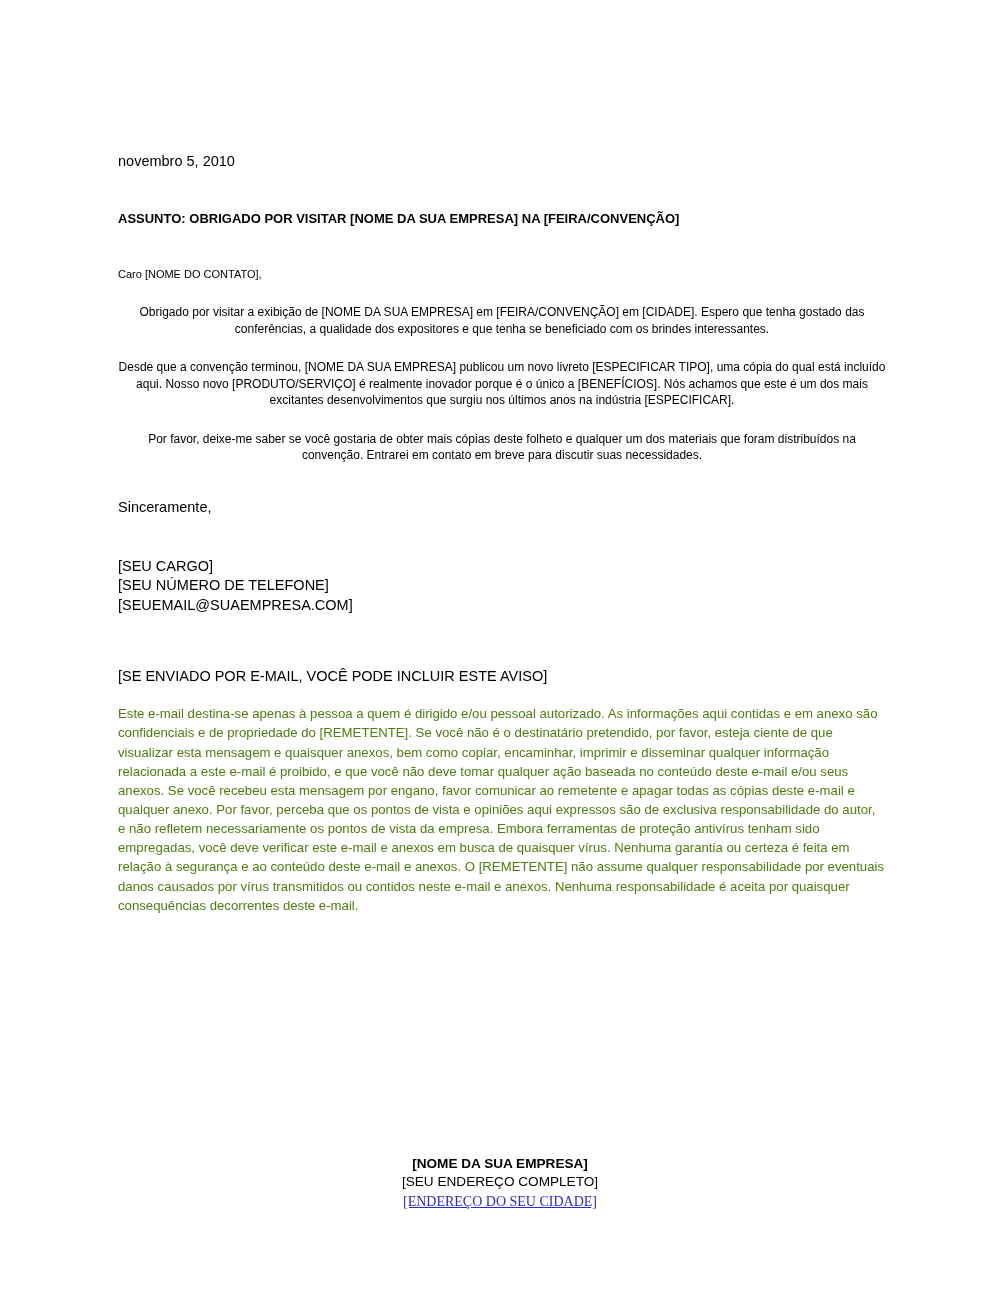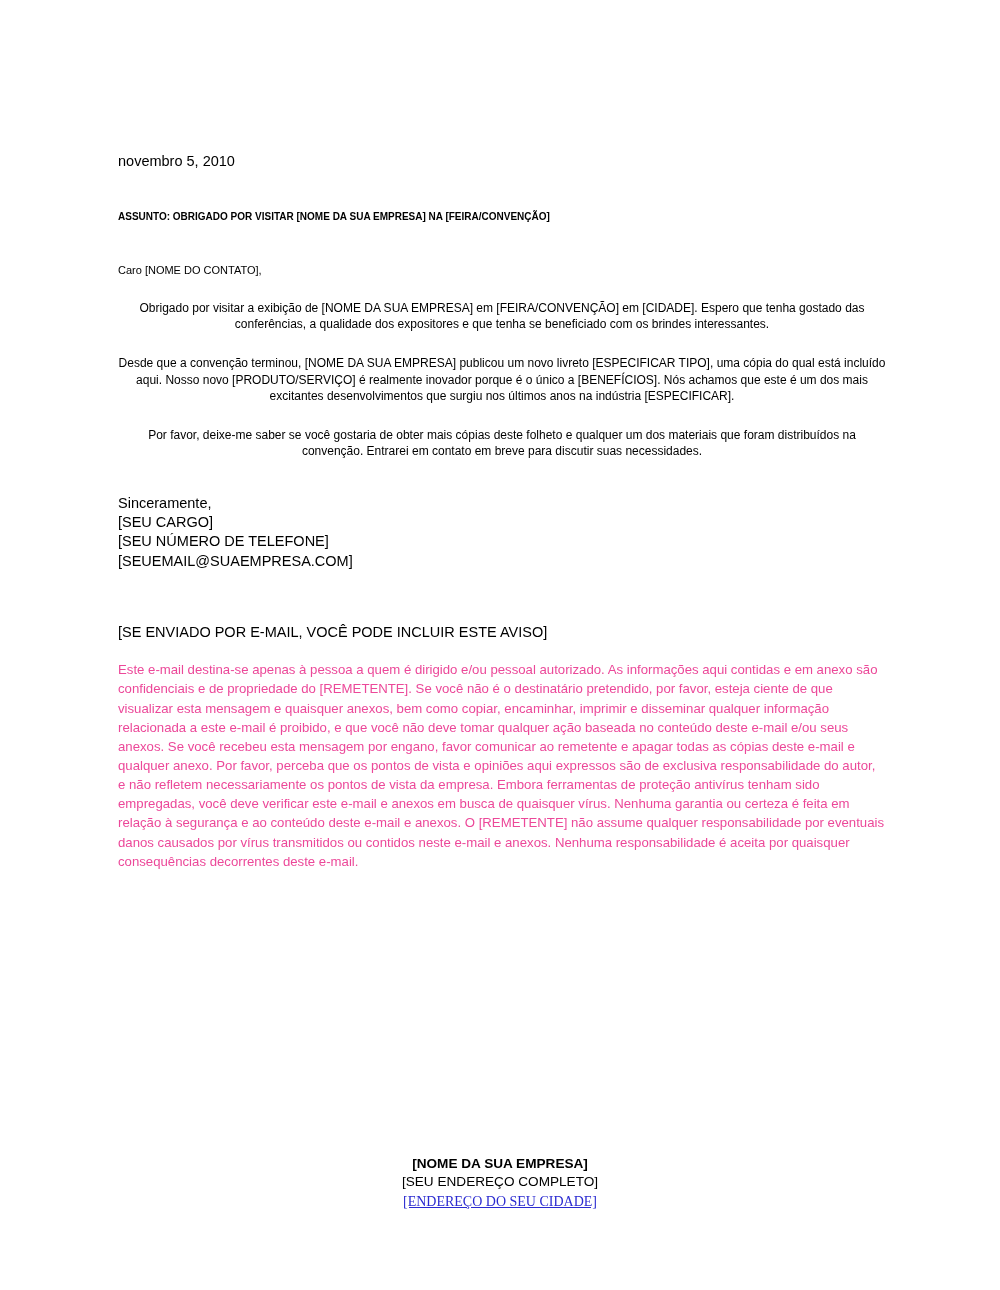--- a/index.html
+++ b/index.html
@@ -36,58 +36,59 @@
   }
   .address-block {
     font-size: 14.5px;
     line-height: 1.30;
     margin-bottom: 34px;
   }
   .address-block div {
     white-space: pre;
   }
   .subject {
-    font-size: 10px;
+    font-size: 13px;
     font-weight: bold;
     line-height: 1.35;
     margin-bottom: 40px;
   }
   .salutation {
     font-size: 11px;
     line-height: 1.35;
     margin-bottom: 22px;
   }
   .para {
     font-size: 12px;
     line-height: 1.38;
     margin-bottom: 22px;
     text-align: center;
   }
   .closing {
     font-size: 14.5px;
     line-height: 1.35;
     margin-top: 34px;
+    margin-bottom: 40px;
   }
   .signature-block {
     font-size: 14.5px;
     line-height: 1.32;
     margin-bottom: 52px;
   }
   .signature-block div {
     white-space: pre;
   }
   .notice-heading {
     font-size: 14.5px;
     line-height: 1.35;
     margin-bottom: 18px;
   }
   .disclaimer {
     font-size: 13.2px;
     line-height: 1.45;
-    color: #ec4899;
+    color: #4d7c0f;
     text-align: left;
   }
   .footer {
     position: absolute;
     left: 0;
     top: 1155px;
     width: 1000px;
     text-align: center;
     font-size: 13.6px;
     line-height: 1.36;

